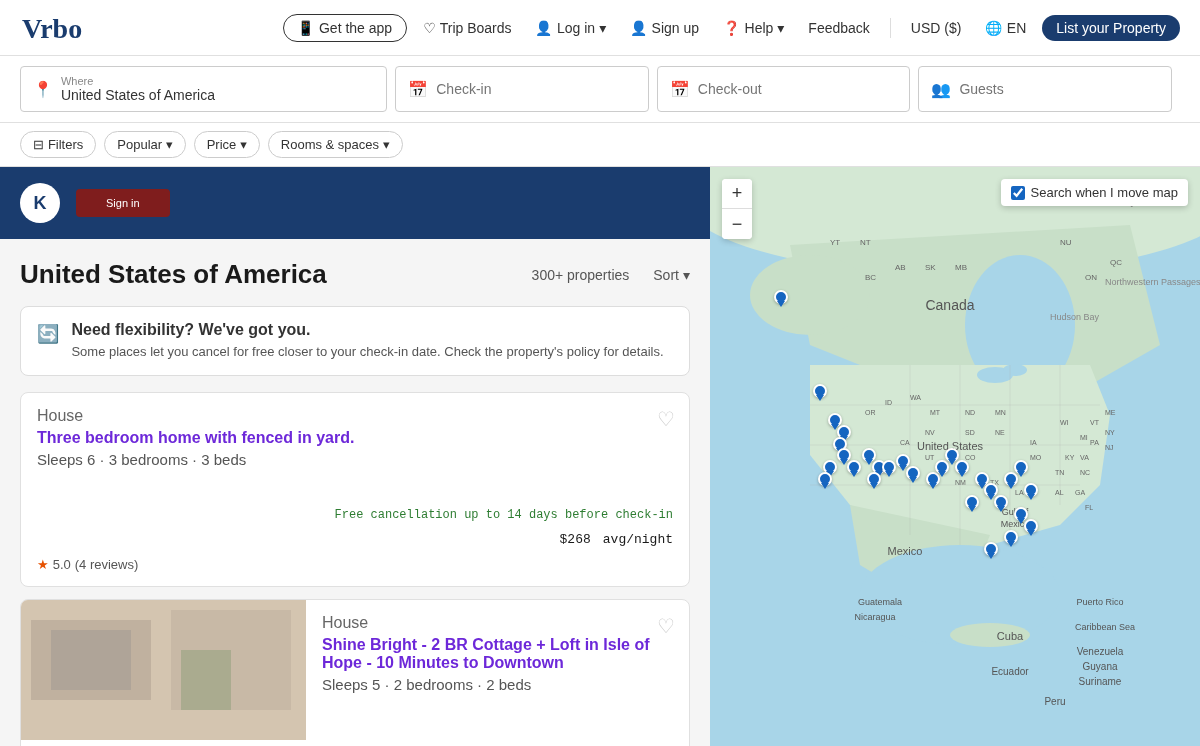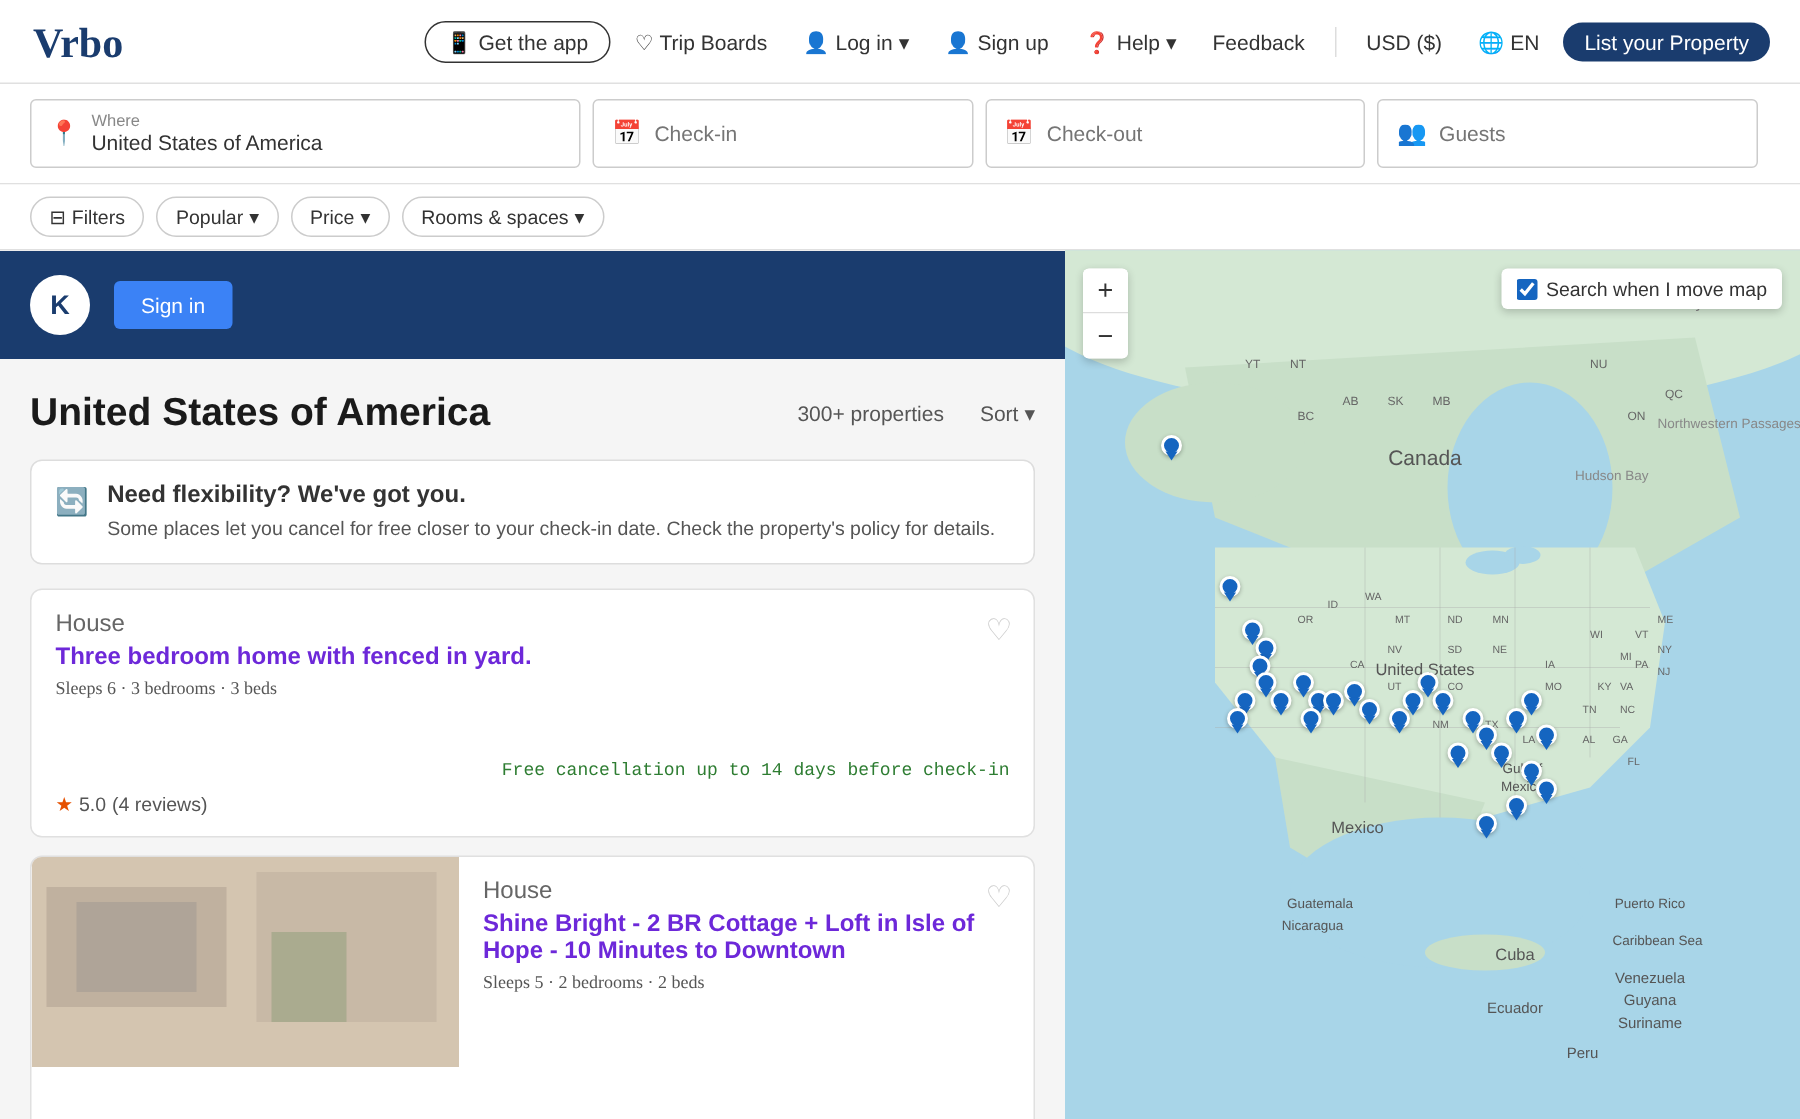--- a/index.html
+++ b/index.html
@@ -29,21 +29,21 @@
     
     .main-layout { display: flex; height: calc(746px - 56px - 60px - 44px); }
 
     
     .left-panel { width: 710px; overflow-y: auto; padding: 0; background: #f5f5f5; }
 
     
     .promo-banner { background: #1a3c6e; color: #fff; padding: 16px 20px; display: flex; align-items: center; gap: 16px; margin: 0; }
     .promo-k { width: 40px; height: 40px; background: #fff; border-radius: 50%; display: flex; align-items: center; justify-content: center; color: #1a3c6e; font-weight: bold; font-size: 18px; flex-shrink: 0; }
     .promo-text { flex: 1; font-size: 14px; line-height: 1.4; }
-    .promo-btn { background: #3b82f6; color: #fff; border: none; border-radius: 4px; padding: 8px 18px; cursor: pointer; font-size: 14px; white-space: nowrap; }
+    .promo-btn { background: #7f1d1d; color: #fff; border: none; border-radius: 4px; padding: 8px 30px; cursor: pointer; font-size: 11px; white-space: nowrap; }
 
     
     .listing-area { padding: 20px 20px 0 20px; }
     .listing-header { display: flex; justify-content: space-between; align-items: center; margin-bottom: 16px; }
     .listing-title { font-size: 26px; font-weight: 600; color: #1a1a1a; }
     .listing-meta { display: flex; align-items: center; gap: 24px; font-size: 14px; color: #555; }
     .sort-btn { display: flex; align-items: center; gap: 4px; cursor: pointer; border: none; background: none; font-size: 14px; color: #555; }
 
     
     .flex-notice { border: 1px solid #ddd; border-radius: 8px; padding: 14px 16px; background: #fff; margin-bottom: 16px; display: flex; gap: 12px; align-items: flex-start; }
@@ -55,21 +55,21 @@
     .property-card { background: #fff; border-radius: 8px; overflow: hidden; margin-bottom: 12px; display: flex; border: 1px solid #e0e0e0; }
     .card-image { width: 285px; min-height: 190px; position: relative; flex-shrink: 0; overflow: hidden; }
     .card-image-placeholder { width: 100%; height: 100%; background: #c8956c; display: flex; align-items: center; justify-content: center; }
     .premier-badge { position: absolute; top: 8px; left: 8px; background: rgba(255,255,255,0.9); border-radius: 4px; padding: 3px 8px; font-size: 12px; font-weight: 600; color: #333; }
     .image-dots { position: absolute; bottom: 8px; left: 50%; transform: translateX(-50%); display: flex; gap: 4px; }
     .dot { width: 7px; height: 7px; border-radius: 50%; background: rgba(255,255,255,0.7); }
     .dot.active { background: #fff; }
     .card-info { flex: 1; padding: 14px 16px; position: relative; }
     .card-type { font-size: 16px; color: #666; margin-bottom: 4px; }
     .card-title { font-size: 16px; font-weight: 600; color: #6d28d9; margin-bottom: 4px; }
-    .card-subtitle { font-size: 12px; color: #555; margin-bottom: 12px; font-family: Liberation Serif, serif; }
+    .card-subtitle { font-size: 15px; color: #555; margin-bottom: 12px; }
     .card-heart { position: absolute; top: 14px; right: 14px; color: #ccc; font-size: 20px; cursor: pointer; background: none; border: none; }
     .card-cancellation { font-size: 12px; color: #2e7d32; text-align: right; margin-bottom: 4px; }
     .card-price { font-size: 20px; font-weight: 700; text-align: right; color: #1a1a1a; }
     .card-price span { font-size: 13px; font-weight: 400; }
     .card-rating { display: flex; align-items: center; gap: 4px; font-size: 13px; color: #555; margin-top: 8px; }
     .star { color: #e65100; }
 
     
     .map-panel { flex: 1; position: relative; overflow: hidden; }
     .map-container { width: 100%; height: 100%; background: #a8d5a2; position: relative; }
@@ -228,20 +228,24 @@
       </div>
 
       <div class="property-card">
         <div class="card-info">
           <button class="card-heart">♡</button>
           <div class="card-type">House</div>
           <div class="card-title">Three bedroom home with fenced in yard.</div>
           <div class="card-subtitle">Sleeps 6 · 3 bedrooms · 3 beds</div>
           <div style="margin-top: 40px; font-family: Liberation Mono, monospace;">
             <div class="card-cancellation">Free cancellation up to 14 days before check-in</div>
+            <div class="card-price">
+              <span>$268</span>
+              <span>avg/night</span>
+            </div>
           </div>
           <div class="card-rating">
             <span class="star">★</span>
             <span>5.0</span>
             <span>(4 reviews)</span>
           </div>
         </div>
       </div>
 
       <div class="property-card">

